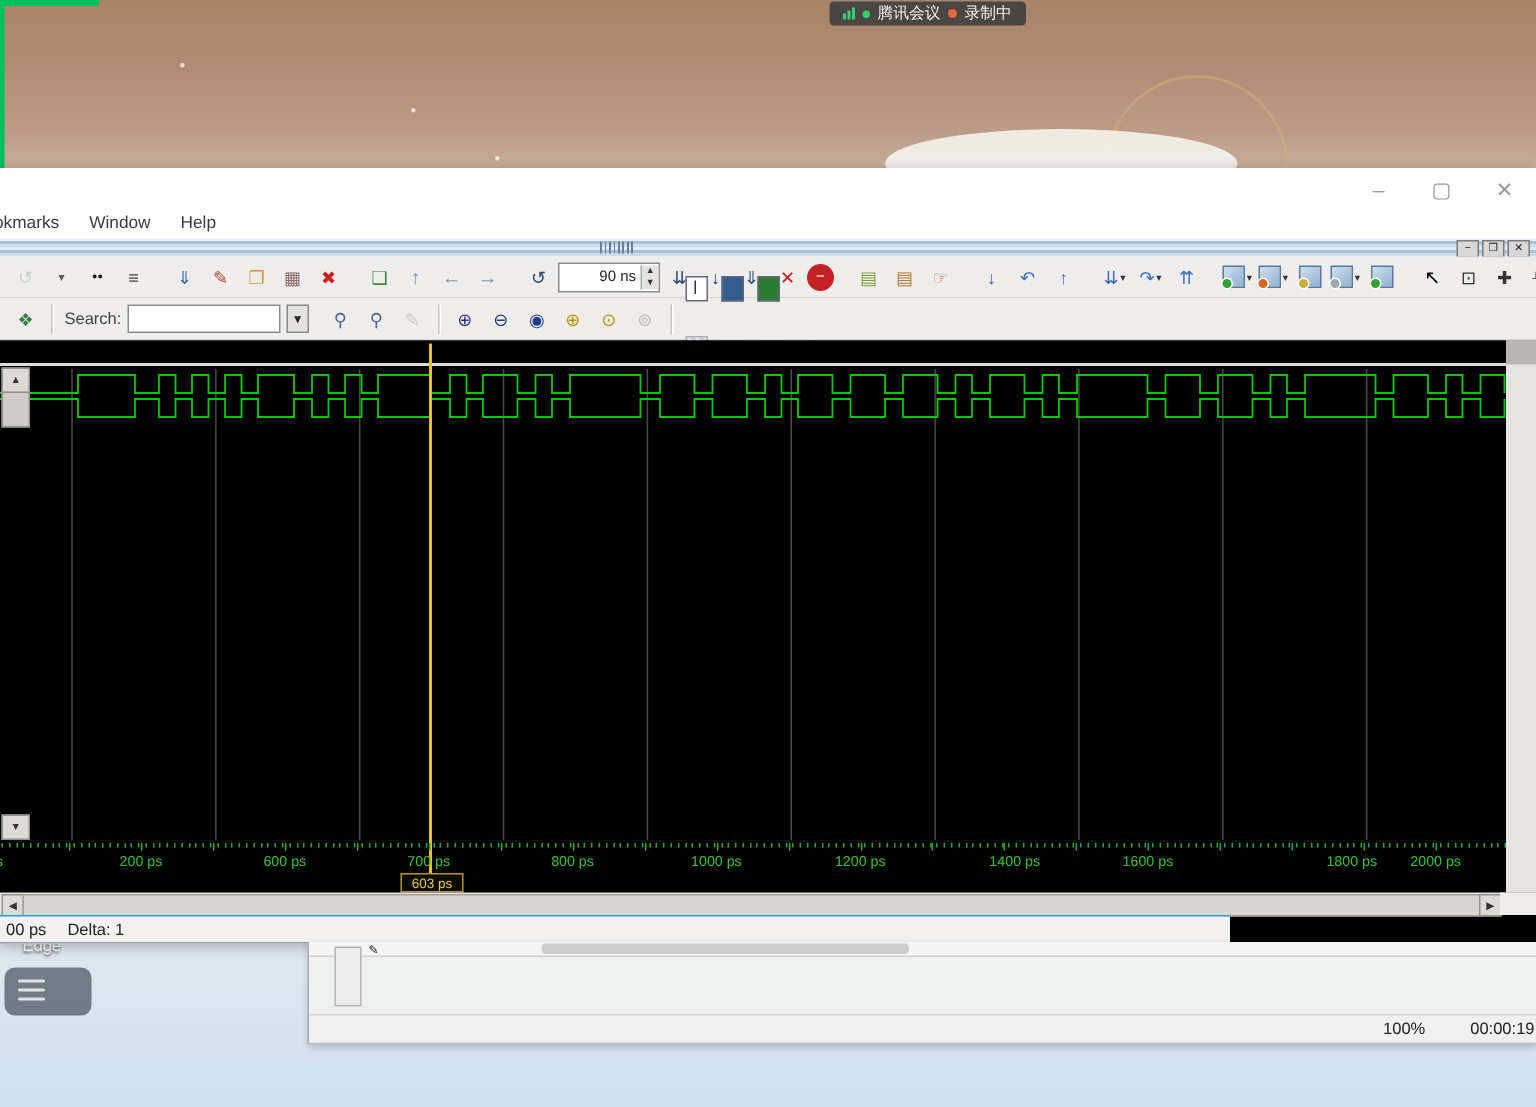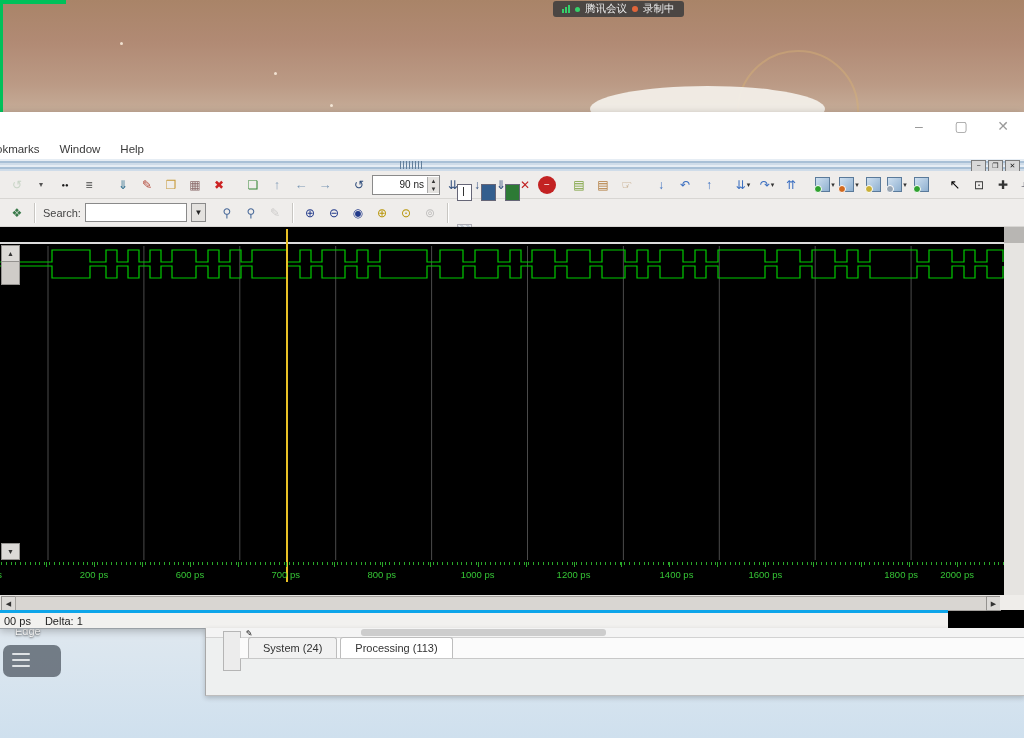--- a/index.html
+++ b/index.html
@@ -92,21 +92,21 @@
   .rlabel{position:absolute;top:9px;width:48px;text-align:center;font-size:9.5px;color:#35c435}
   #cursor-row{left:0;top:355px;width:1004px;height:13px;background:#000}
   #cursor-box{left:267px;top:0;width:40px;height:11px;border:1px solid #b89418;background:#0a0a00;
     color:#ecc73c;font-size:9px;display:flex;align-items:center;justify-content:center}
   #ruler-corner{left:1004px;top:333px;width:20px;height:35px;background:#e6e4e1}
   #hscroll{left:0;top:368px;width:1024px;height:15px;background:#e6e4e1}
   #hs-left{left:1px;top:1px;width:13px;height:13px}
   #hs-right{left:986px;top:1px;width:13px;height:13px}
   #hs-thumb{left:15px;top:1px;width:970px;height:13px;background:#d9d6d2;border:1px solid #a5a29e}
   #hs-corner{left:1000px;top:0;width:24px;height:15px;background:#efedea}
-  #wave-status{left:0;top:383px;width:948px;height:18px;background:#f2f1ef;border-top:3px solid #0ea5e9;
+  #wave-status{left:0;top:383px;width:820px;height:18px;background:#f2f1ef;border-top:1px solid #0ea5e9;
     font-size:11px;color:#222;display:flex;align-items:center;gap:14px;padding-left:4px;box-sizing:border-box}
   .ycursor{position:absolute;width:2px;background:#e9c226}
   
   #pane{left:205px;top:628px;width:819px;height:67px;background:#eef0f0;border-left:1px solid #a8a8a8;
     border-bottom:1px solid #bdbdbd;box-shadow:0 2px 5px rgba(0,0,0,.2)}
   #pane-scroll{left:0;top:0;width:819px;height:9px;background:#f4f4f4;border-bottom:1px solid #d2d2d2}
   #pane-thumb{left:155px;top:1px;width:245px;height:7px;background:#cdcdcd;border-radius:3px}
   #vtab{left:17px;top:3px;width:16px;height:38px;background:#ececec;border:1px solid #b5b5b5;overflow:hidden}
   #pane-handle{left:36px;top:1px;width:14px;height:9px;font-size:8px;line-height:9px;text-align:center;color:#111}
   #tabstrip{left:34px;top:10px;width:785px;height:21px;background:#fbfbfb;border-bottom:1px solid #c8c8c8;
@@ -688,20 +688,23 @@
         <span class="rlabel" style="left: 453.6px;">1000 ps</span>
         <span class="rlabel" style="left: 549.5px;">1200 ps</span>
         <span class="rlabel" style="left: 645.4px; text-align: right;">1400 ps</span>
         <span class="rlabel" style="left: 741.3px;">1600 ps</span>
         <span class="rlabel" style="left: 837.2px; margin-left: 40px;">1800 ps</span>
         <span class="rlabel" style="left: 933.1px;">2000 ps</span>
         <span class="rlabel" style="left: -31px;">0 ps</span>
       </div>
     <div class="abs" id="ruler-corner"></div>
 
+    <div class="abs" id="cursor-row">
+      <div class="abs" id="cursor-box">603 ps</div>
+    </div>
 
     <div class="abs" id="hscroll">
       <div class="abs sbtn" id="hs-left">◀</div>
       <div class="abs" id="hs-thumb"></div>
       <div class="abs sbtn" id="hs-right">▶</div>
       <div class="abs" id="hs-corner"></div>
     </div>
 
     <div class="abs" id="wave-status">
       <span>00 ps</span>
@@ -711,17 +714,17 @@
 </div>
 
 <div class="abs" id="pane">
   <div class="abs" id="pane-scroll">
     <div class="abs" id="pane-thumb"></div>
   </div>
   <div class="abs" id="vtab">
     
   </div>
   <div class="abs" id="pane-handle">✎</div>
-  <div class="abs" id="tabstrip">
-    <span class="tab">System (24)</span>
-    <span class="tab active">Processing (113)</span>
+  <div class="abs" id="pane-status">
+    <span>100%</span>
+    <span>00:00:19</span>
   </div>
 </div>
 
 </body></html>

